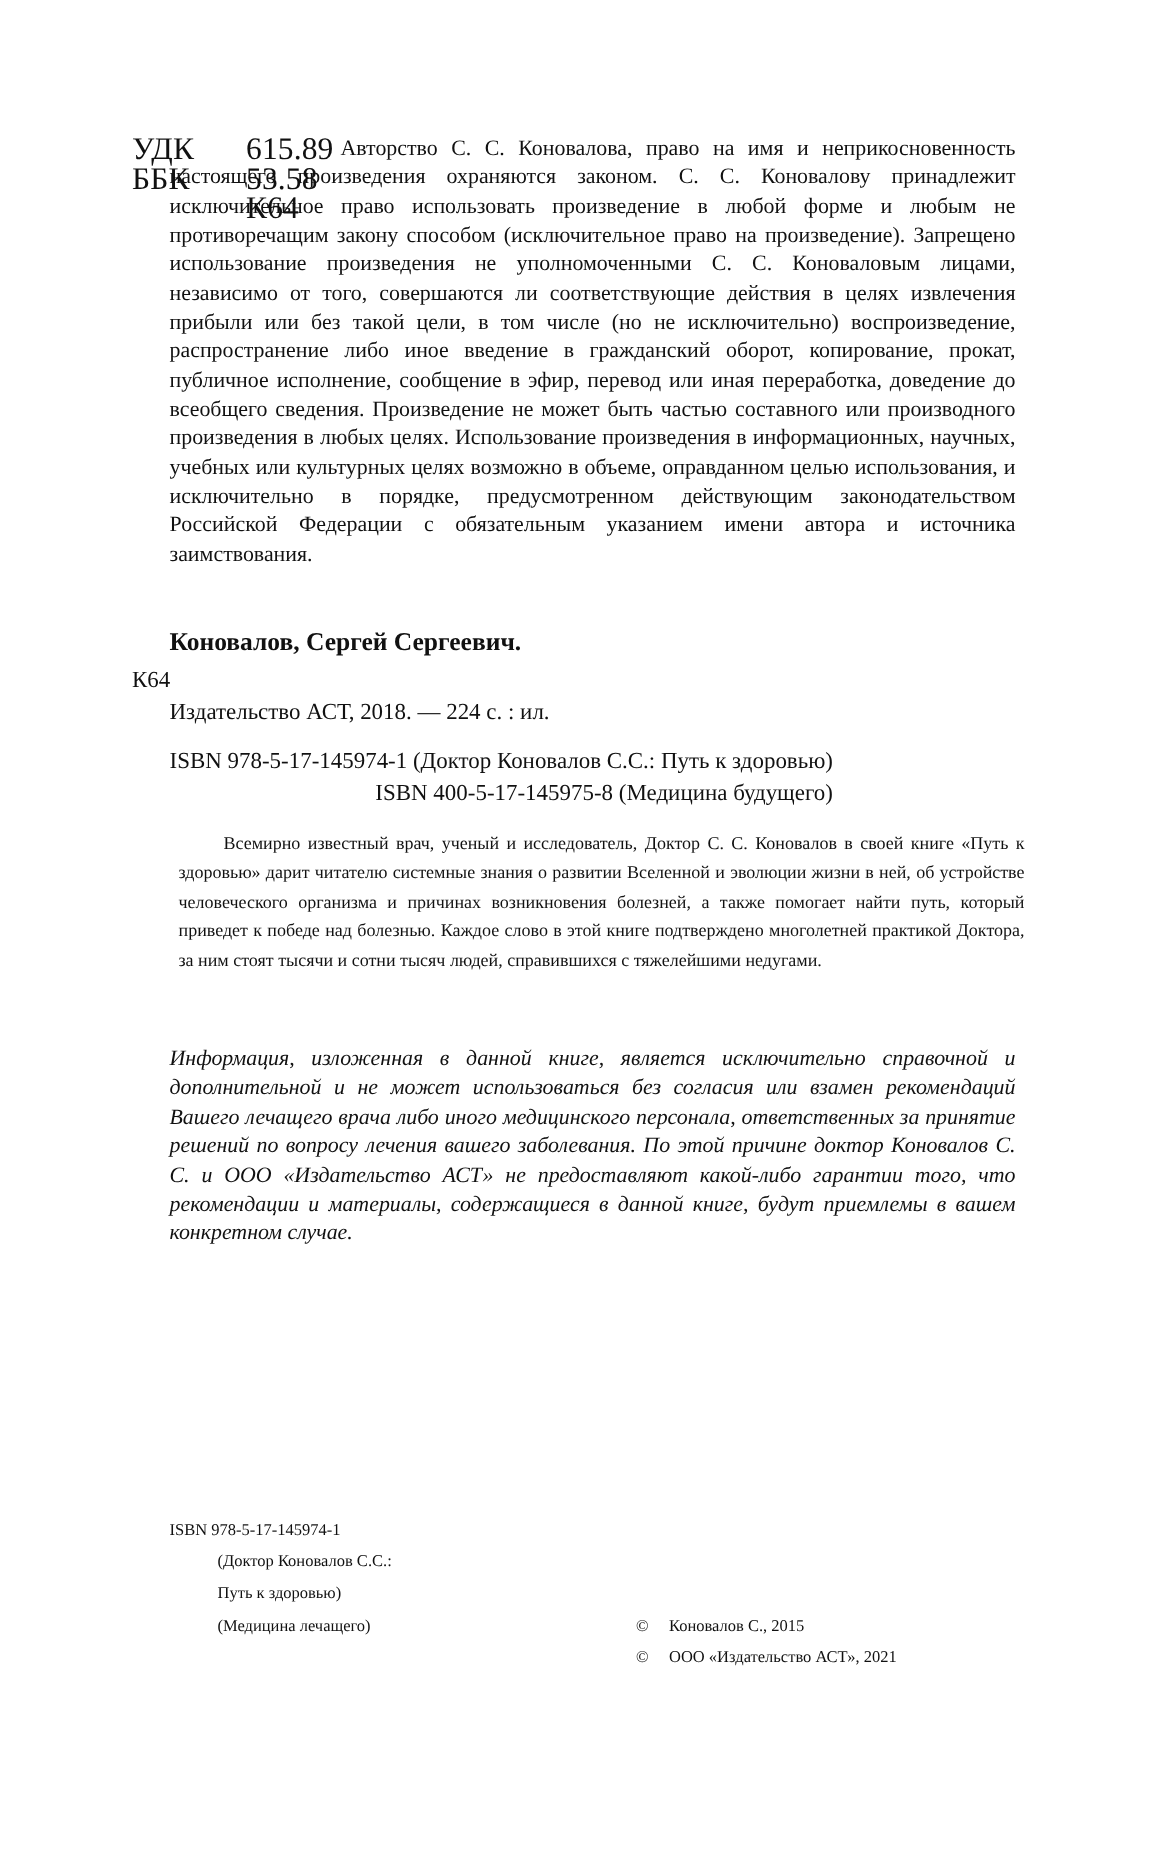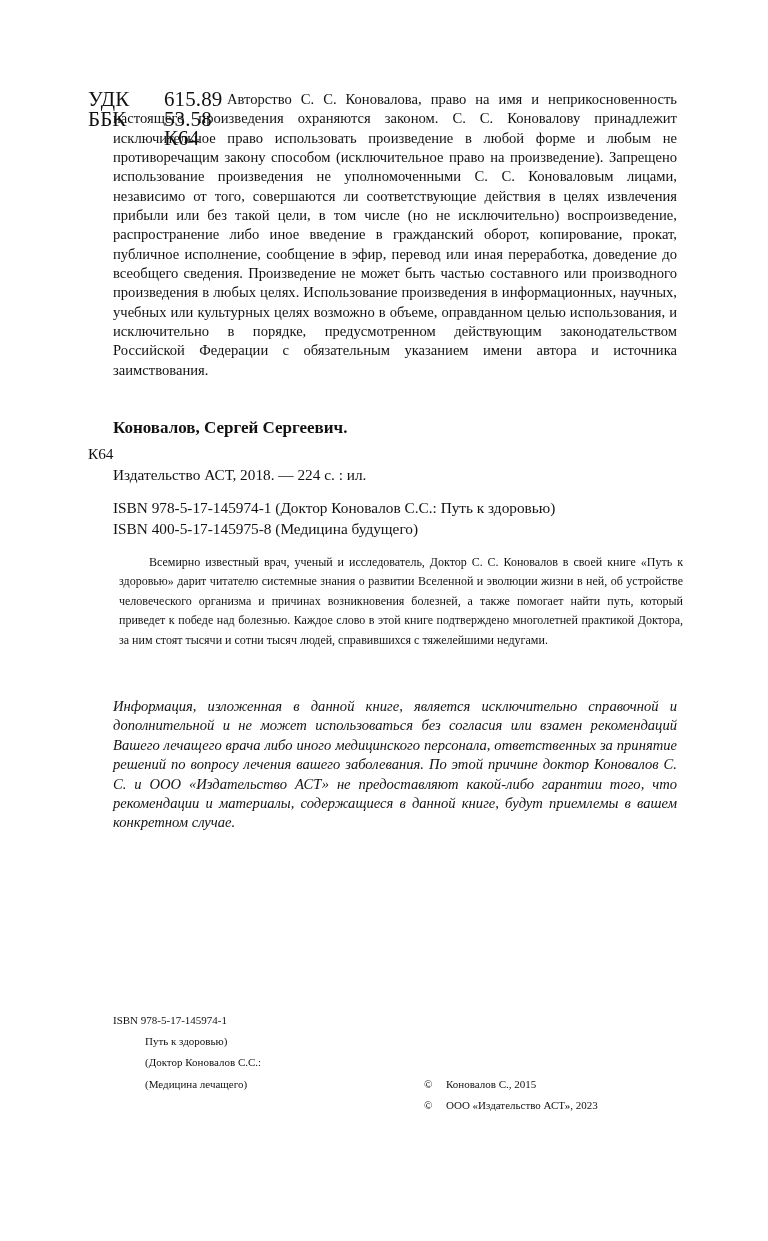--- a/index.html
+++ b/index.html
@@ -97,21 +97,21 @@
     margin-left: -37px;
   }
 
   .isbn-list {
     position: absolute;
     left: 113px;
     top: 497px;
     font-size: 15.3px;
     line-height: 21px;
   }
-  .isbn-list div { white-space: nowrap; }
+  .isbn-list div { white-space: nowrap; text-align: right; }
 
   
   .annotation {
     position: absolute;
     left: 119px;
     top: 553px;
     width: 564px;
     font-size: 12px;
     line-height: 19.4px;
     text-align: justify;
@@ -217,32 +217,32 @@
 
   <div class="disclaimer">
     <p>Информация, изложенная в данной книге, является исключительно справочной и дополнительной и не может использоваться без согласия или взамен рекомендаций Вашего лечащего врача либо иного медицинского персонала, ответственных за принятие решений по вопросу лечения вашего заболевания. По этой причине доктор Коновалов С. С. и ООО «Издательство АСТ» не предоставляют какой-либо гарантии того, что рекомендации и материалы, содержащиеся в данной книге, будут приемлемы в вашем конкретном случае.</p>
   </div>
 
   <div class="footer">
     <div class="footer-cols">
 
       <div class="footer-isbn">
         <div>ISBN 978-5-17-145974-1</div>
+        <div class="sub">(Доктор Коновалов С.С.:</div>
         <div class="sub">Путь к здоровью)</div>
-        <div class="sub">(Доктор Коновалов С.С.:</div>
         <div class="sub">(Медицина лечащего)</div>
       </div>
 
       <div class="footer-rights">
         <div class="rights-row">
           <span class="rights-mark">©</span>
           <span class="rights-text">Коновалов С., 2015</span>
         </div>
         <div class="rights-row">
           <span class="rights-mark">©</span>
-          <span class="rights-text">ООО «Издательство АСТ», 2023</span>
+          <span class="rights-text">ООО «Издательство АСТ», 2021</span>
         </div>
       </div>
 
     </div>
   </div>
 
 </div>
 
 </body></html>

